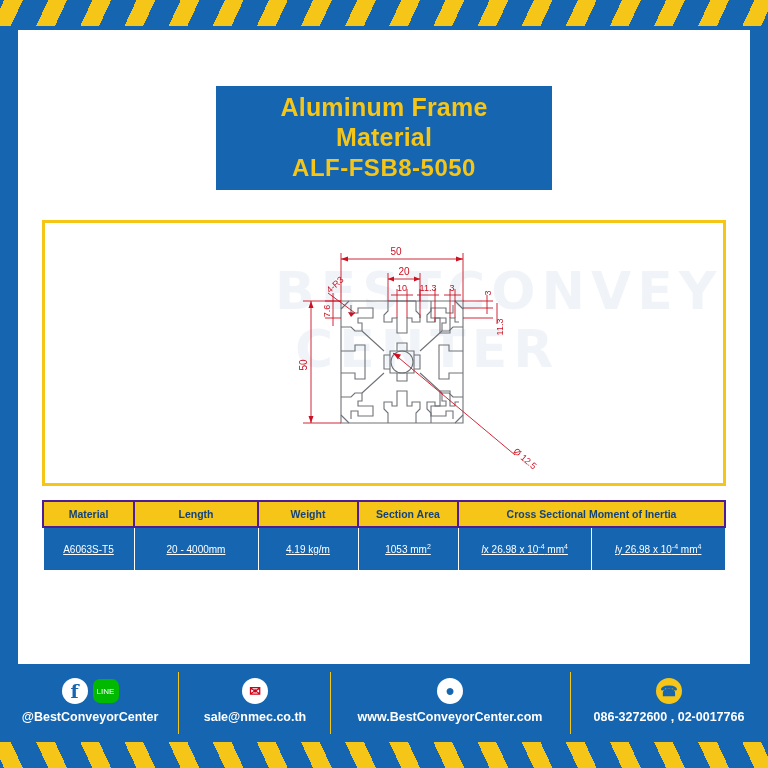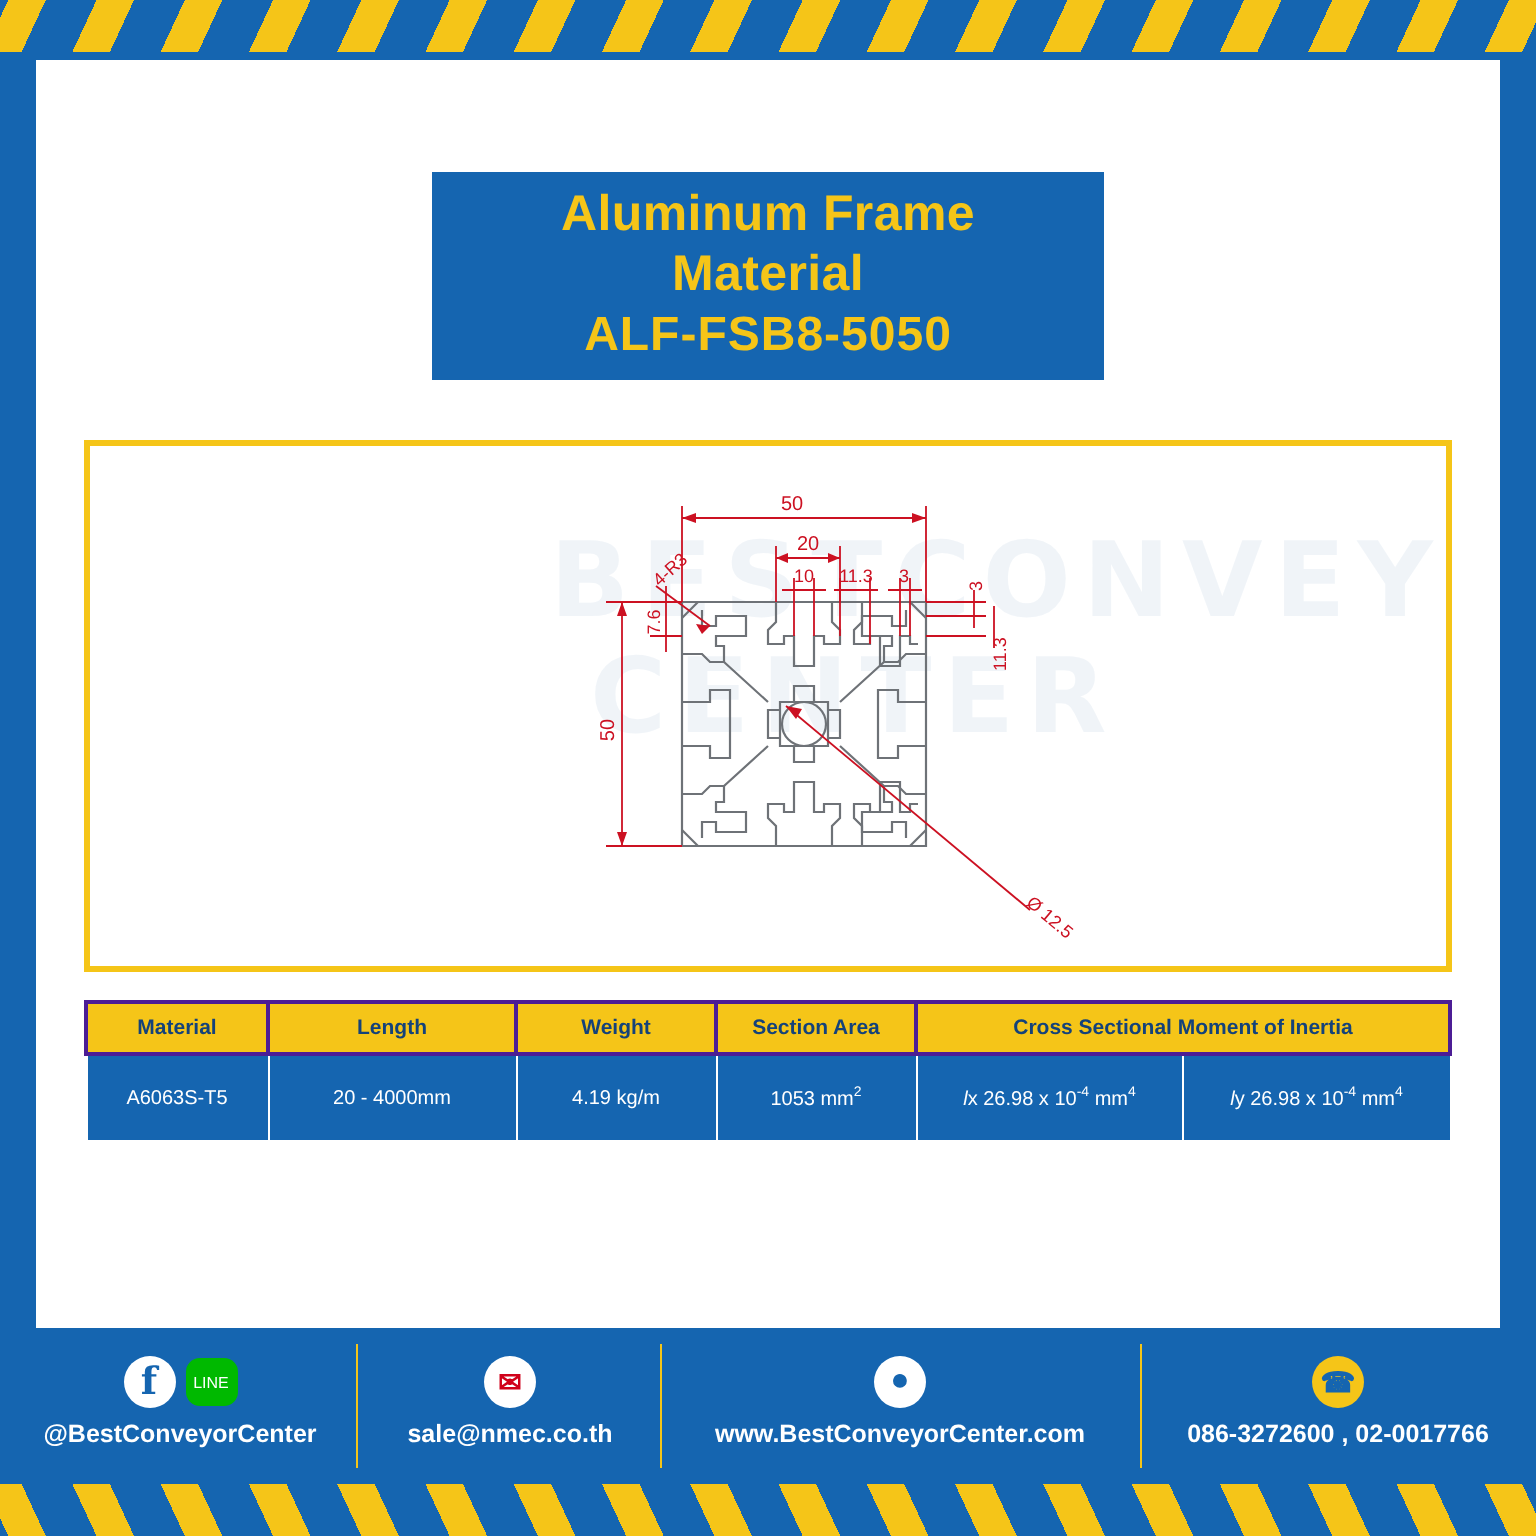--- a/index.html
+++ b/index.html
@@ -153,20 +153,21 @@
     padding: 0 2px;
   }
   .spec-table td {
     background: #1565b0;
     color: #ffffff;
     font-size: 10px;
     height: 42px;
     border: 1px solid #ffffff;
     text-align: center;
     padding: 0 2px;
+    text-decoration: underline;
   }
   .spec-table sup { font-size: 7px; }
   .spec-table .italic-i { font-style: italic; }
 
   
   .contact-bar {
     position: absolute;
     left: 0;
     bottom: 26px;
     width: 768px;

